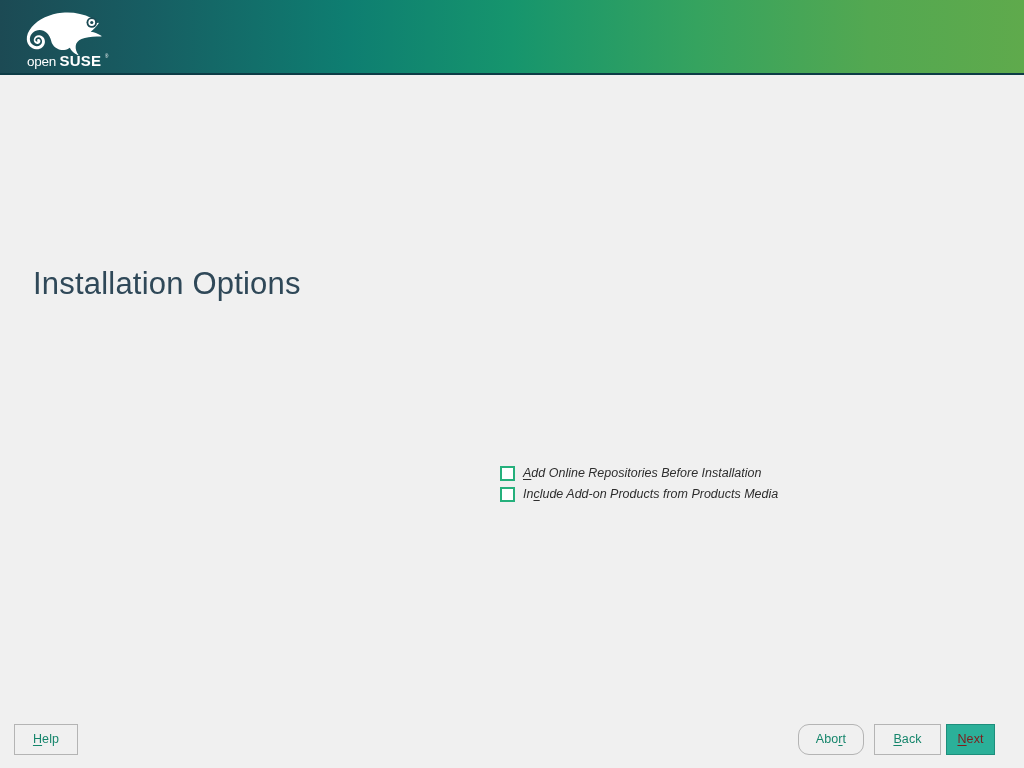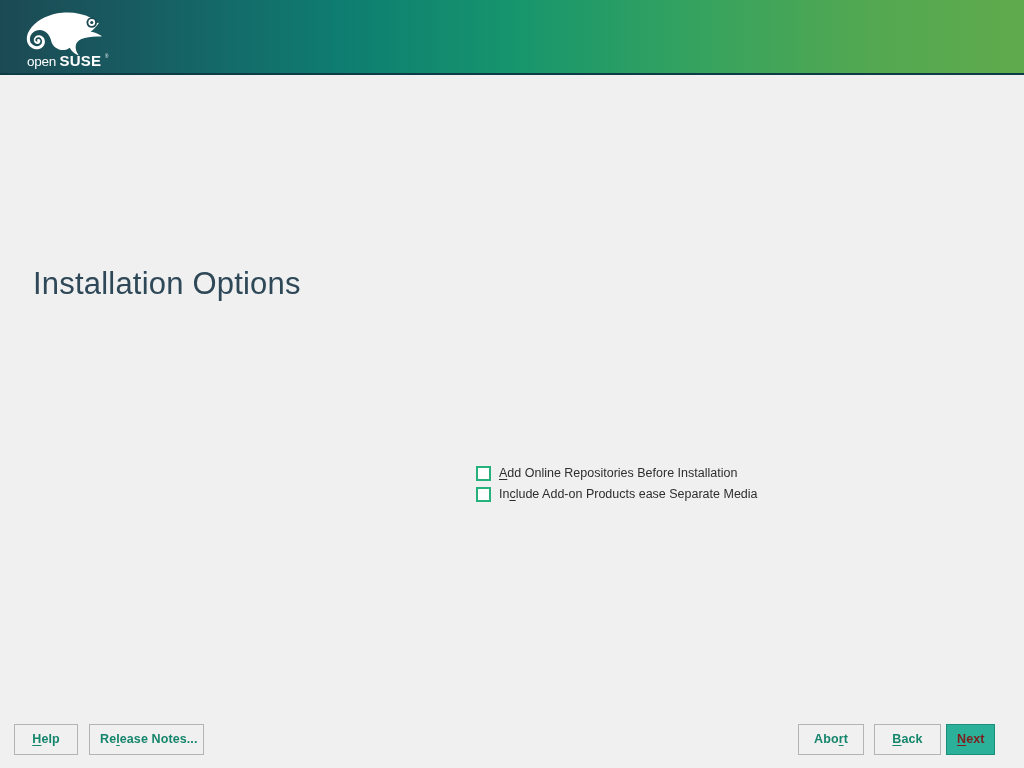--- a/index.html
+++ b/index.html
@@ -69,22 +69,23 @@
     top: 191px;
     font-size: 31px;
     font-weight: 400;
     letter-spacing: 0.2px;
     color: #2f4858;
     white-space: nowrap;
   }
 
   .options-group {
     position: absolute;
-    left: 476px;
+    left: 500px;
     top: 388px;
+    font-style: italic;
   }
 
   .option-row {
     display: flex;
     align-items: center;
     height: 20px;
     margin-bottom: 1px;
     cursor: pointer;
   }
 
@@ -117,33 +118,33 @@
   }
 
   .btn {
     position: absolute;
     height: 31px;
     background: #f0f0f0;
     border: 1px solid #b4b4b4;
     color: #15856b;
     font-family: "Liberation Sans", sans-serif;
     font-size: 12.5px;
-    font-weight: bold;
+    font-weight: normal;
     letter-spacing: 0.1px;
     line-height: 29px;
     text-align: center;
     cursor: pointer;
     white-space: nowrap;
     padding: 0 10px;
     user-select: none;
   }
 
   .btn-help        { left: 14px;  bottom: 13px; width: 64px; }
   .btn-release     { left: 89px;  bottom: 13px; width: 115px; }
-  .btn-abort       { left: 798px; bottom: 13px; width: 66px; }
+  .btn-abort       { left: 798px; bottom: 13px; width: 66px; border-radius: 11px; }
   .btn-back        { left: 874px; bottom: 13px; width: 67px; }
 
   .btn-next {
     left: 946px;
     bottom: 13px;
     width: 49px;
     background: #2bb099;
     border: 1px solid #1d8e7c;
     color: #7f1d1d;
   }
@@ -216,30 +217,29 @@
 
     <div class="options-group">
 
       <div class="option-row">
         <span class="checkbox"></span>
         <span class="option-label"><span class="mn">A</span><span>dd Online Repositories Before Installation</span></span>
       </div>
 
       <div class="option-row">
         <span class="checkbox"></span>
-        <span class="option-label"><span>In</span><span class="mn">c</span><span>lude Add-on Products ease Separate Media</span></span>
+        <span class="option-label"><span>In</span><span class="mn">c</span><span>lude Add-on Products from Products Media</span></span>
       </div>
 
     </div>
 
     <div class="footer">
 
       <div class="btn btn-help"><span class="mn">H</span><span>elp</span></div>
 
-      <div class="btn btn-release"><span>Re</span><span class="mn">l</span><span>ease Notes...</span></div>
 
       <div class="btn btn-abort"><span>Abo</span><span class="mn">r</span><span>t</span></div>
 
       <div class="btn btn-back"><span class="mn">B</span><span>ack</span></div>
 
       <div class="btn btn-next"><span class="mn">N</span><span>ext</span></div>
 
     </div>
 
   </div>

